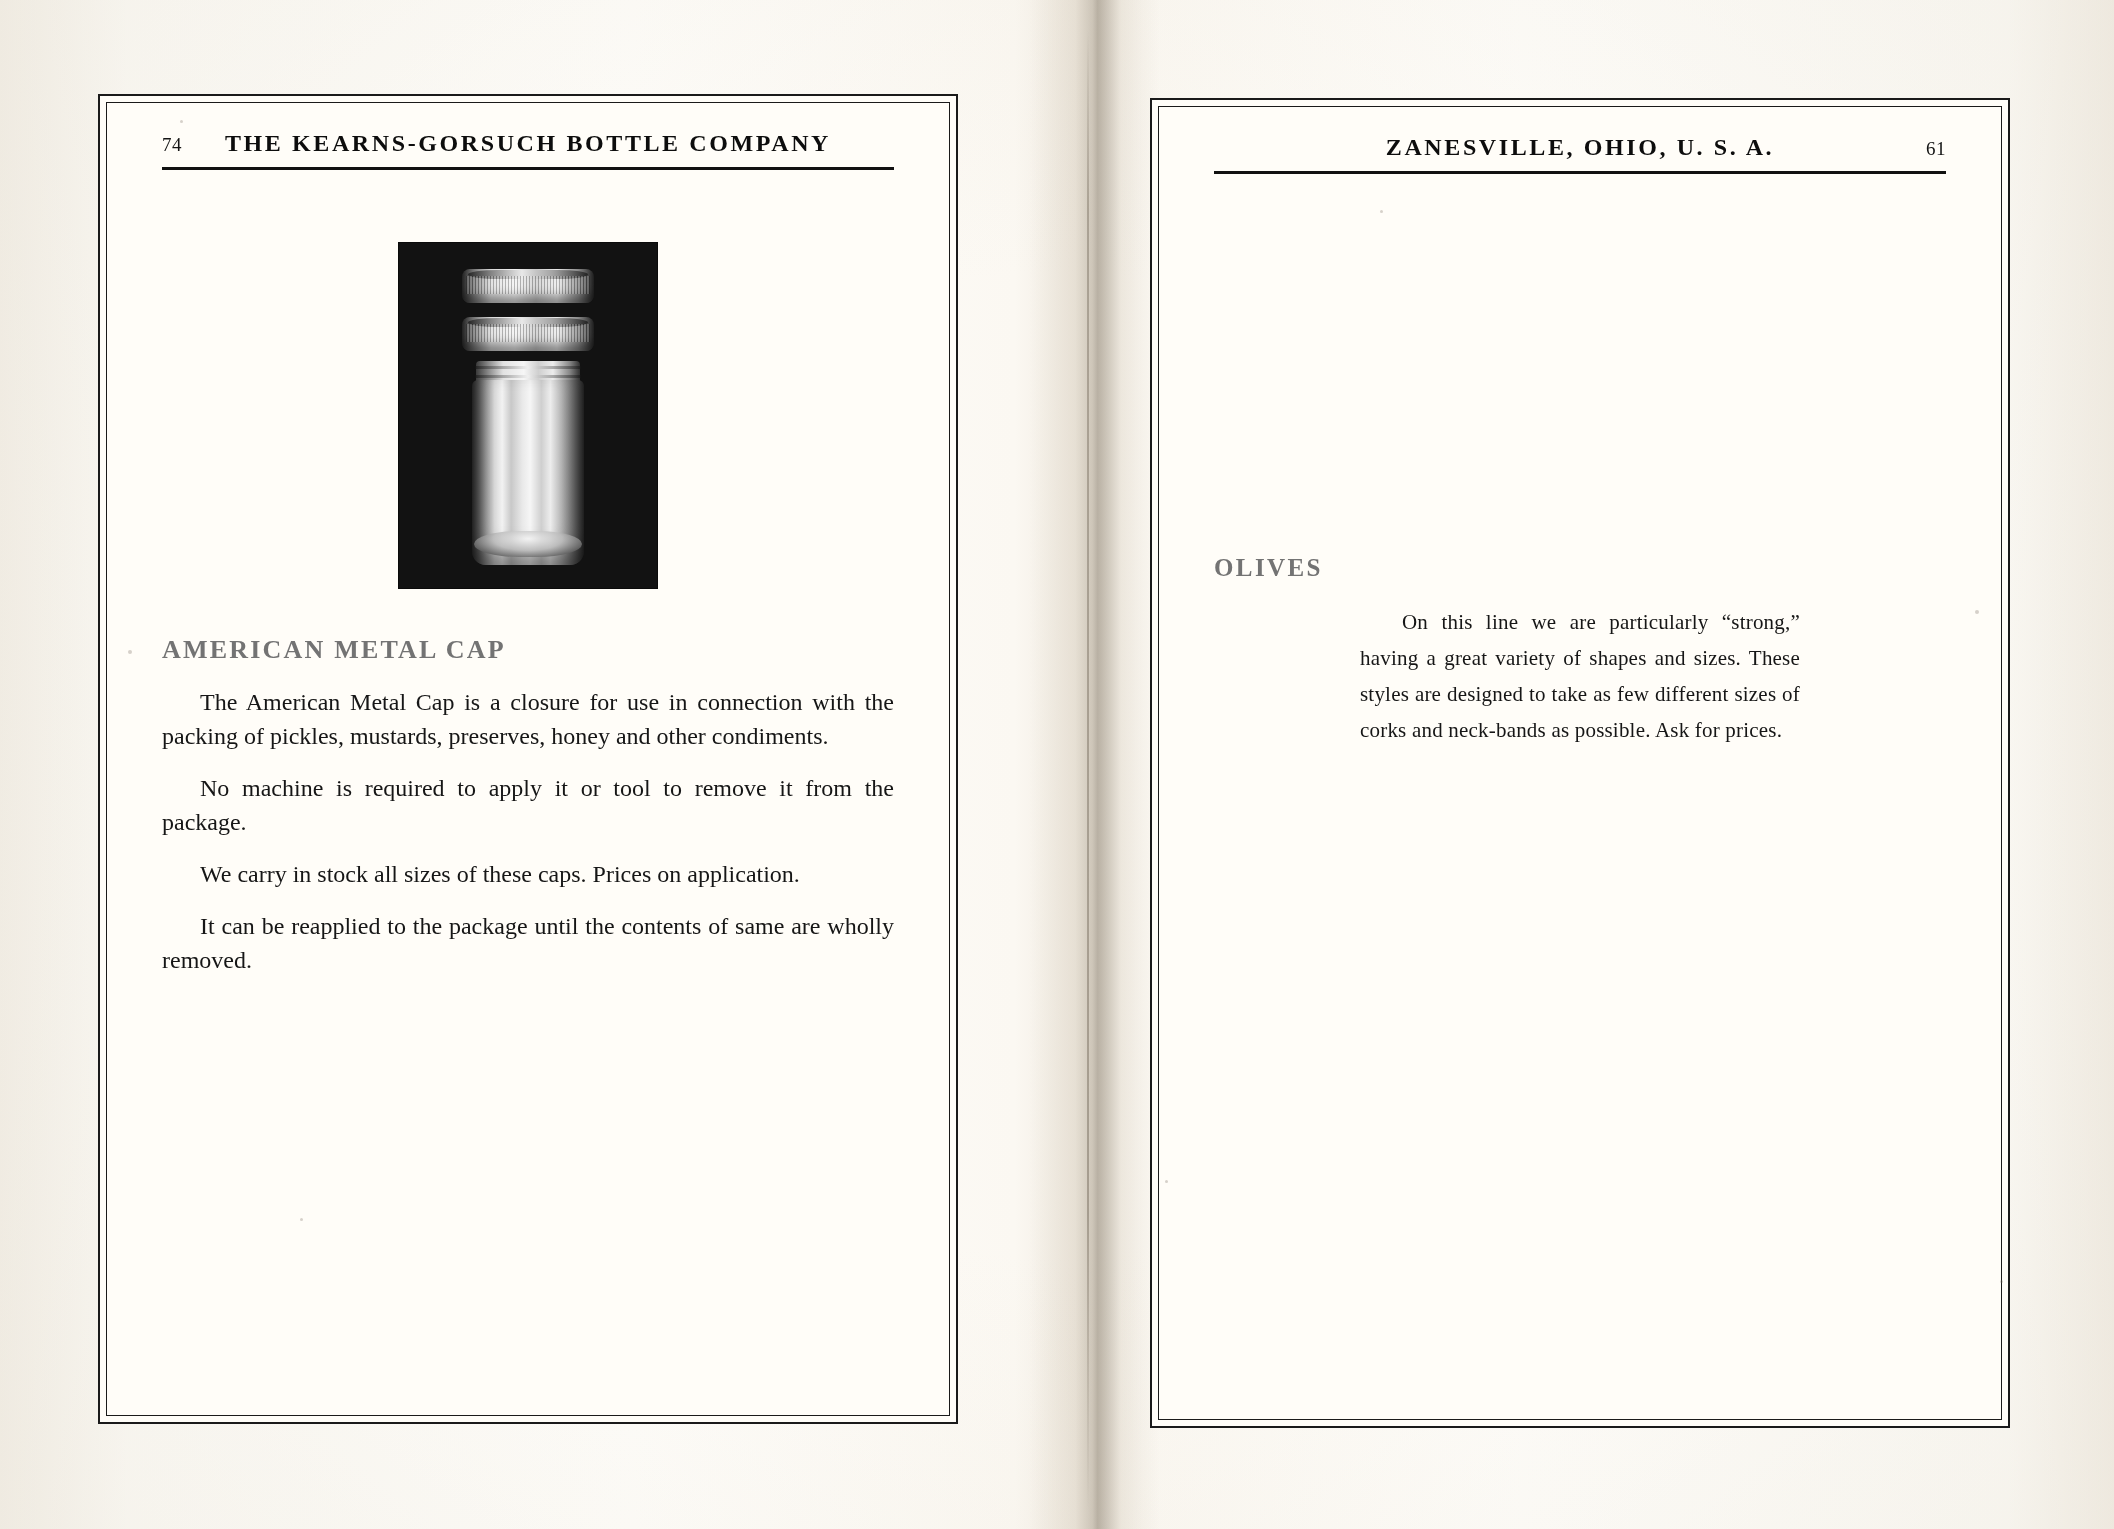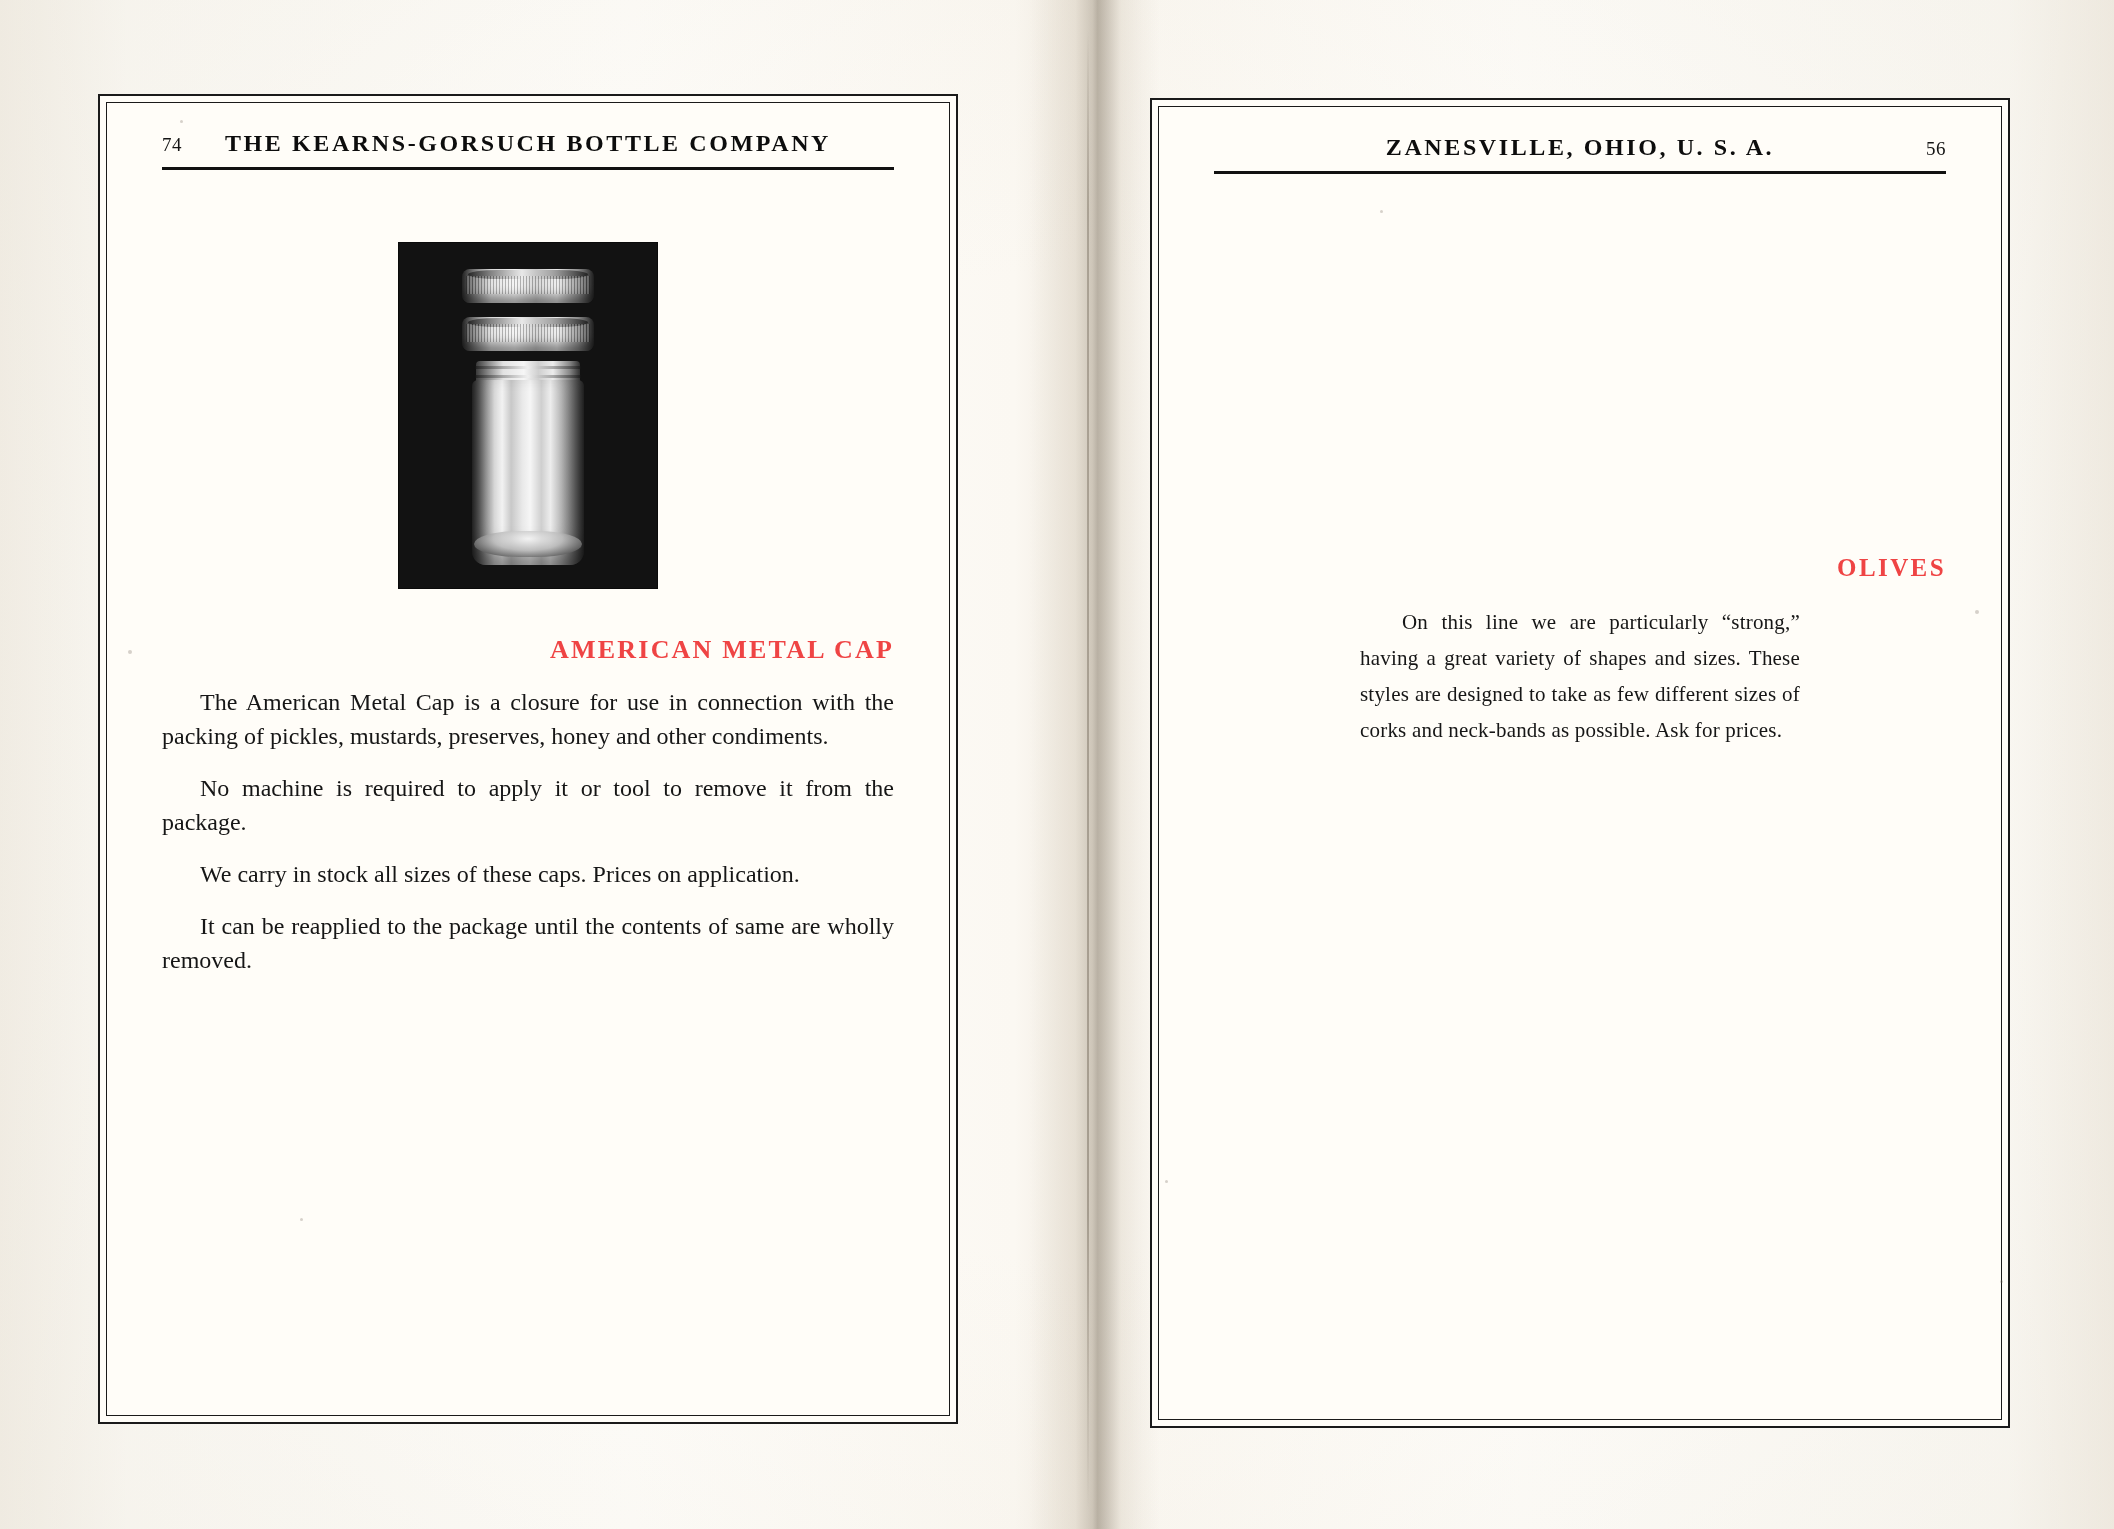--- a/index.html
+++ b/index.html
@@ -206,26 +206,26 @@
     border-radius: 50%/100%;
     background: linear-gradient(90deg, #1e1e1e, #e8e8e8 45%, #9a9a9a 70%, #1c1c1c);
     opacity: 0.85;
   }
   .cap-top { top: 26px; }
   .cap-mid { top: 74px; }
 
   
   .section-title {
     margin-top: 46px;
-    text-align: right;
+    text-align: left;
     font-family: "Liberation Serif", serif;
     font-weight: bold;
     font-size: 26px;
     letter-spacing: 2.2px;
-    color: #ef4444;
+    color: #737373;
   }
   .section-title.olives {
     margin-top: 380px;
     font-size: 25px;
     letter-spacing: 2.4px;
   }
 
   p.body {
     font-family: "Liberation Serif", serif;
     font-size: 24px;
@@ -311,21 +311,21 @@
 
   <div class="page right">
     <div class="border-outer"></div>
     <div class="border-inner"></div>
 
     <div class="content">
 
       <div class="runhead">
         <div class="folio"></div>
         <div class="title">ZANESVILLE, OHIO, U. S. A.</div>
-        <div class="folio right-align">56</div>
+        <div class="folio right-align">61</div>
       </div>
 
       <div class="section-title olives">OLIVES</div>
 
       <div class="col">
         <p class="body">On this line we are particularly “strong,” having a great variety of shapes and sizes. These styles are designed to take as few different sizes of corks and neck-bands as possible. Ask for prices.</p>
       </div>
 
     </div>
   </div>

